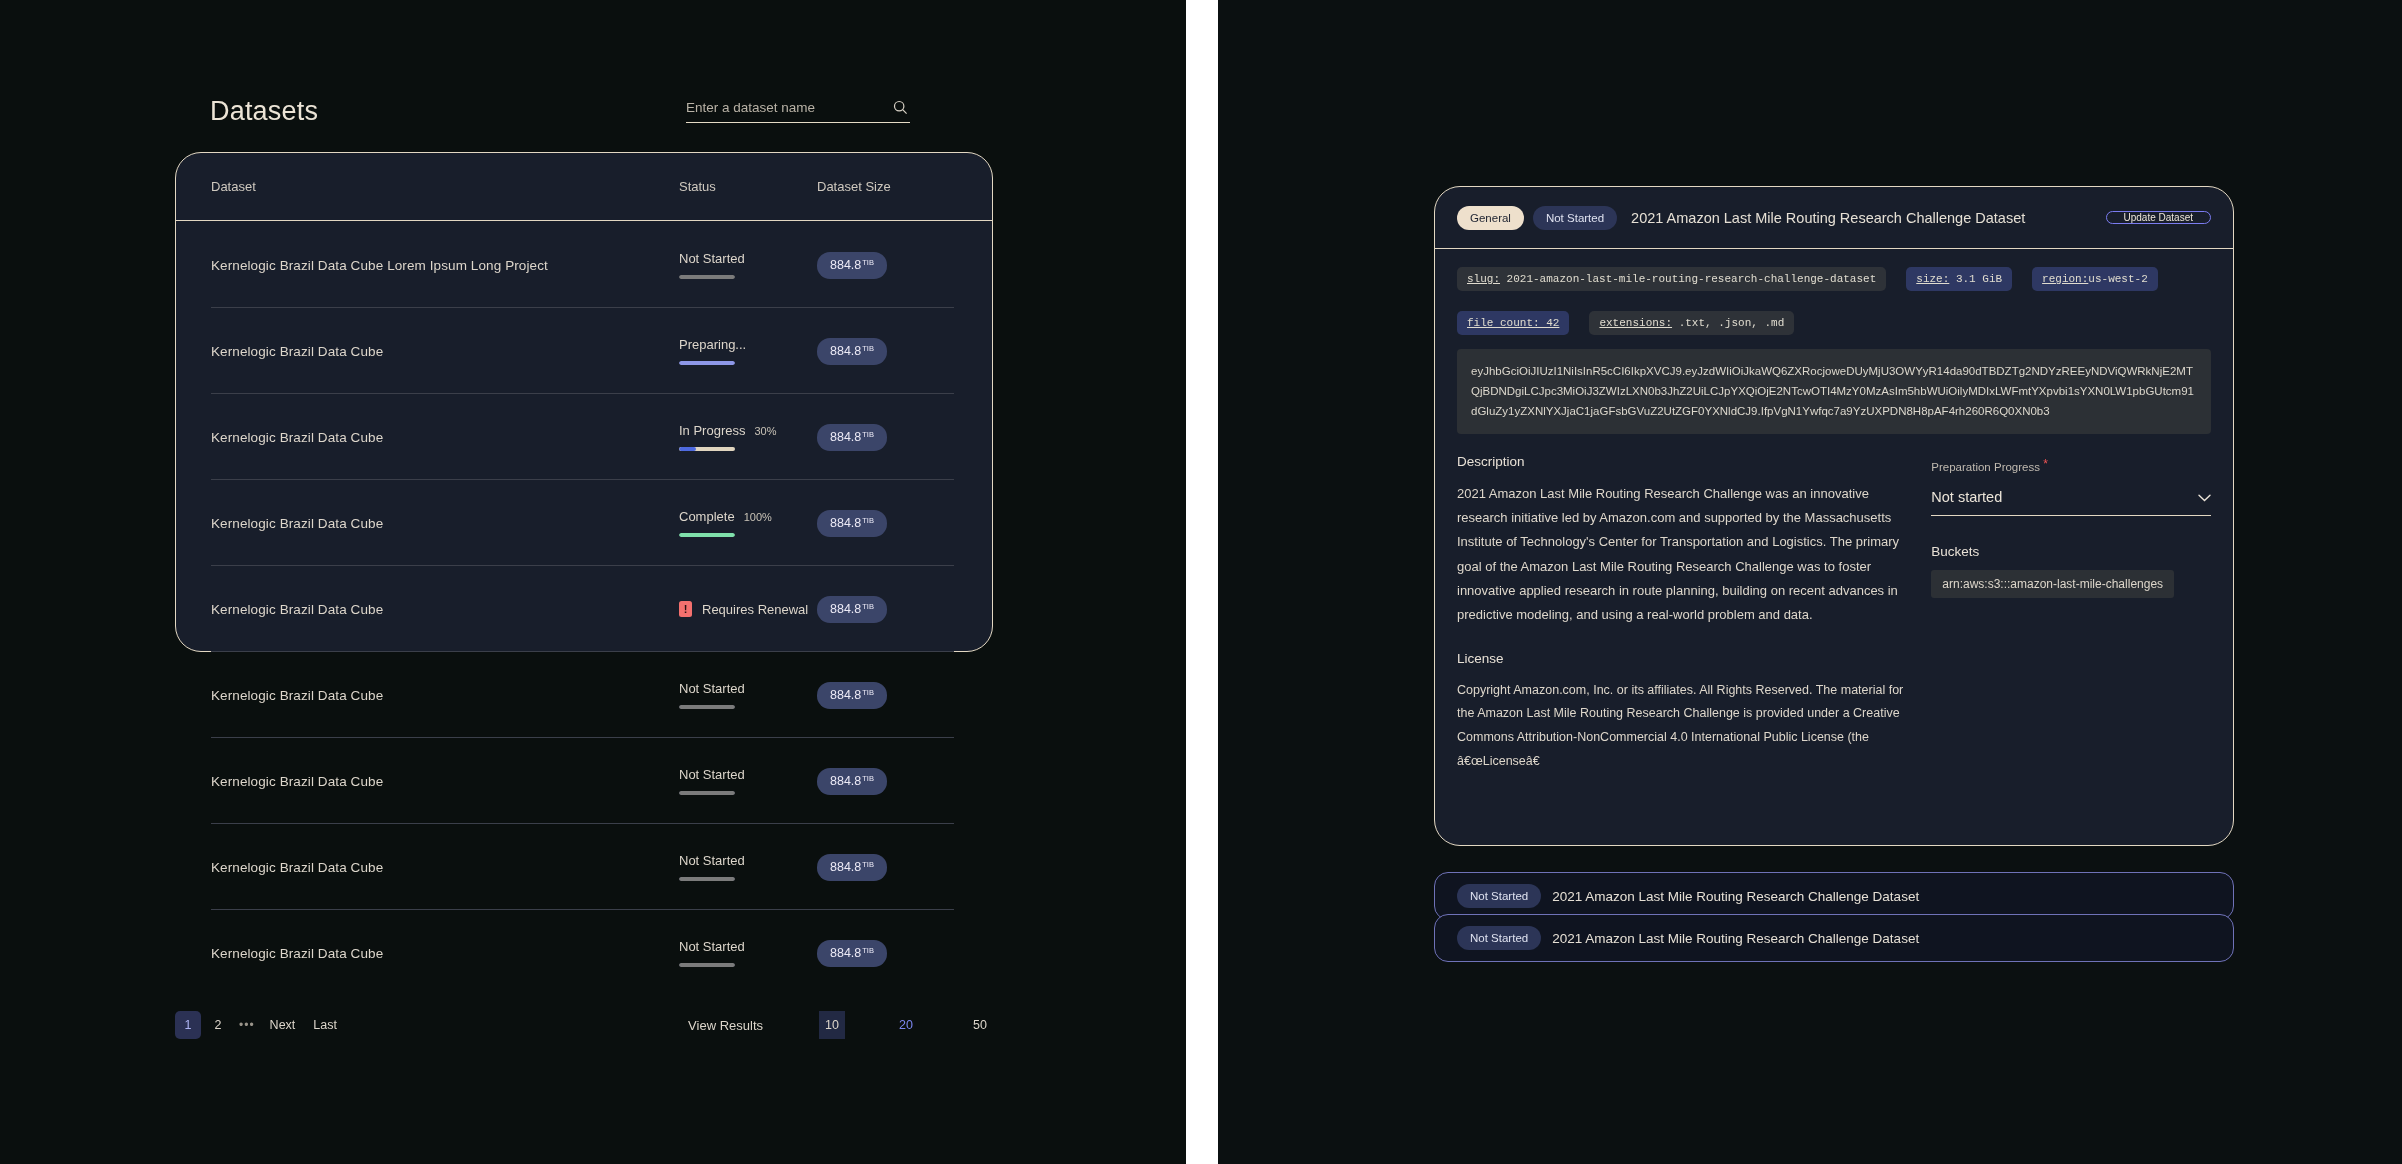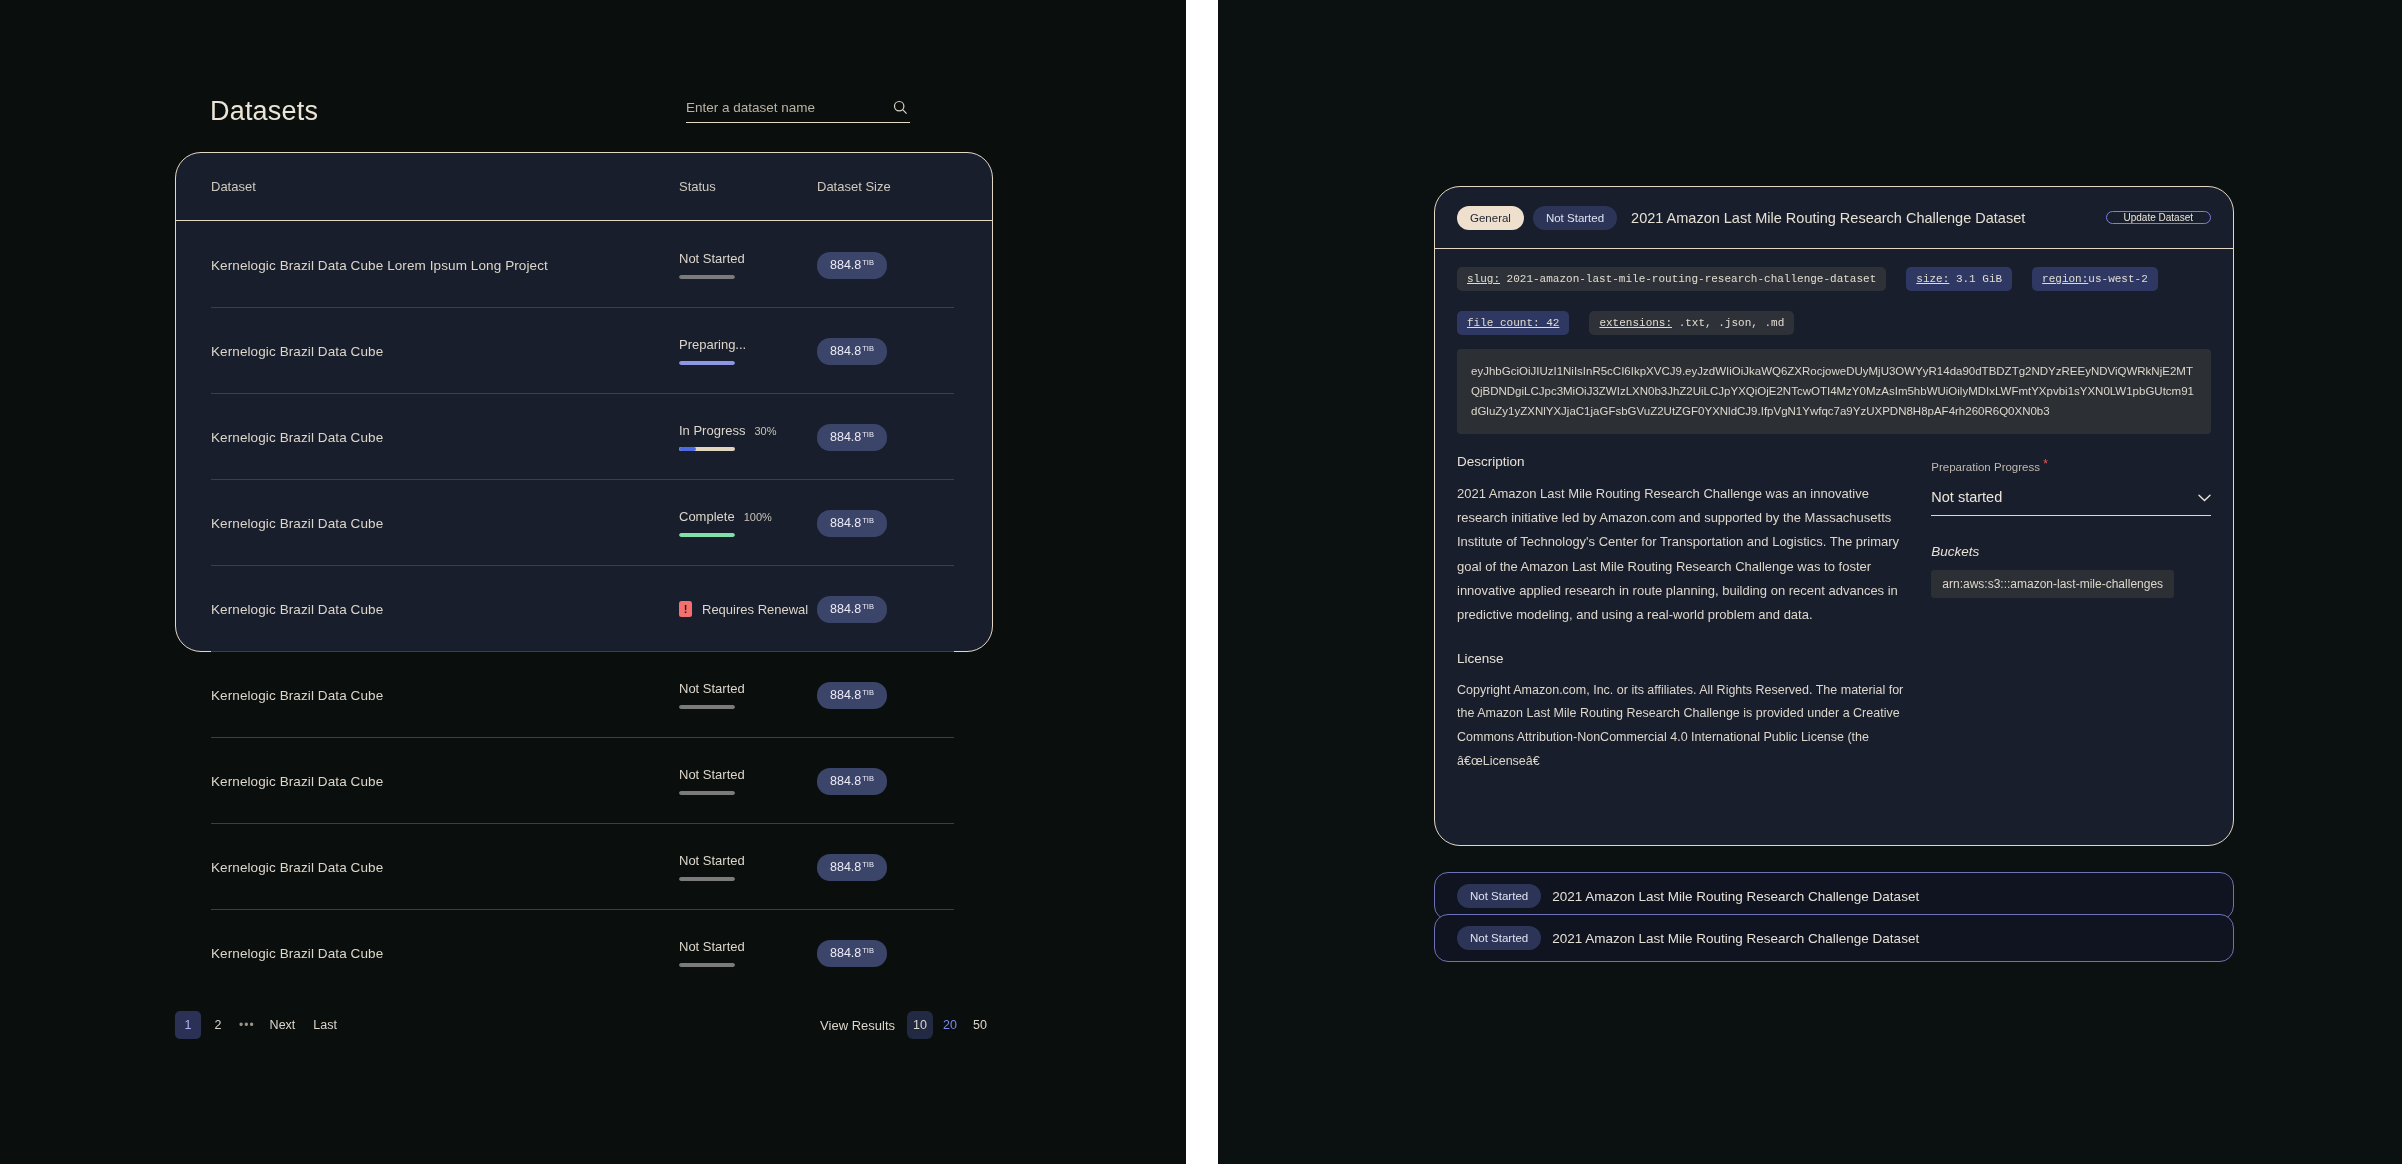--- a/index.html
+++ b/index.html
@@ -116,23 +116,23 @@
   .pg-left { display: flex; align-items: center; gap: 4px; }
   .pg {
     min-width: 26px; height: 28px; border-radius: 5px;
     display: flex; align-items: center; justify-content: center;
     font-size: 12.5px; color: #ddd6cb; padding: 0 7px;
   }
   .pg.active { background: #2b3154; color: #aeb4f2; }
   .pg-ellipsis { color: #9a948a; letter-spacing: 1px; font-size: 12px; padding: 0 4px; }
   .pg-right { margin-left: auto; display: flex; align-items: center; gap: 4px; }
   .pg-label { font-size: 13px; color: #ddd6cb; margin-right: 8px; }
-  .pg-size { min-width: 26px; height: 28px; border-radius: 6px;
+  .pg-size { min-width: 26px; height: 28px; border-radius: 0;
     display: flex; align-items: center; justify-content: center;
-    font-size: 12.5px; color: #ddd6cb; padding: 0 6px; }
+    font-size: 12.5px; color: #ddd6cb; padding: 0 6px; margin-left: 44px; }
   .pg-size.boxed { background: #222943; }
   .pg-size.accent { color: #7b86ef; }
 
   
   .detail-card {
     position: absolute; left: 216px; top: 186px;
     width: 800px; height: 660px;
     background: #181e2b;
     border: 1.3px solid #e3d8c3;
     border-radius: 26px;
@@ -189,21 +189,21 @@
   .field-label {
     font-size: 11.5px; color: #c0bab0; margin-bottom: 15px;
     display: inline-block; position: relative;
   }
   .req-star { color: #f05454; font-size: 12px; position: absolute; top: -4px; right: -8px; }
   .select-row {
     display: flex; align-items: center; justify-content: space-between;
     border-bottom: 1.4px solid #e3d8c3; padding-bottom: 9px;
   }
   .select-value { font-size: 14.5px; color: #ece5d9; }
-  .buckets-label { font-size: 13.5px; color: #e8e1d6; margin: 28px 0 11px; font-style: italic; }
+  .buckets-label { font-size: 13.5px; color: #e8e1d6; margin: 28px 0 11px; }
   .bucket-chip {
     display: inline-block; background: #2c3035;
     font-size: 12px; color: #ded7cb;
     padding: 7px 11px; border-radius: 3px;
   }
 
   .mini-card {
     position: absolute; left: 216px;
     width: 800px; height: 48px;
     background: #0f1420;

